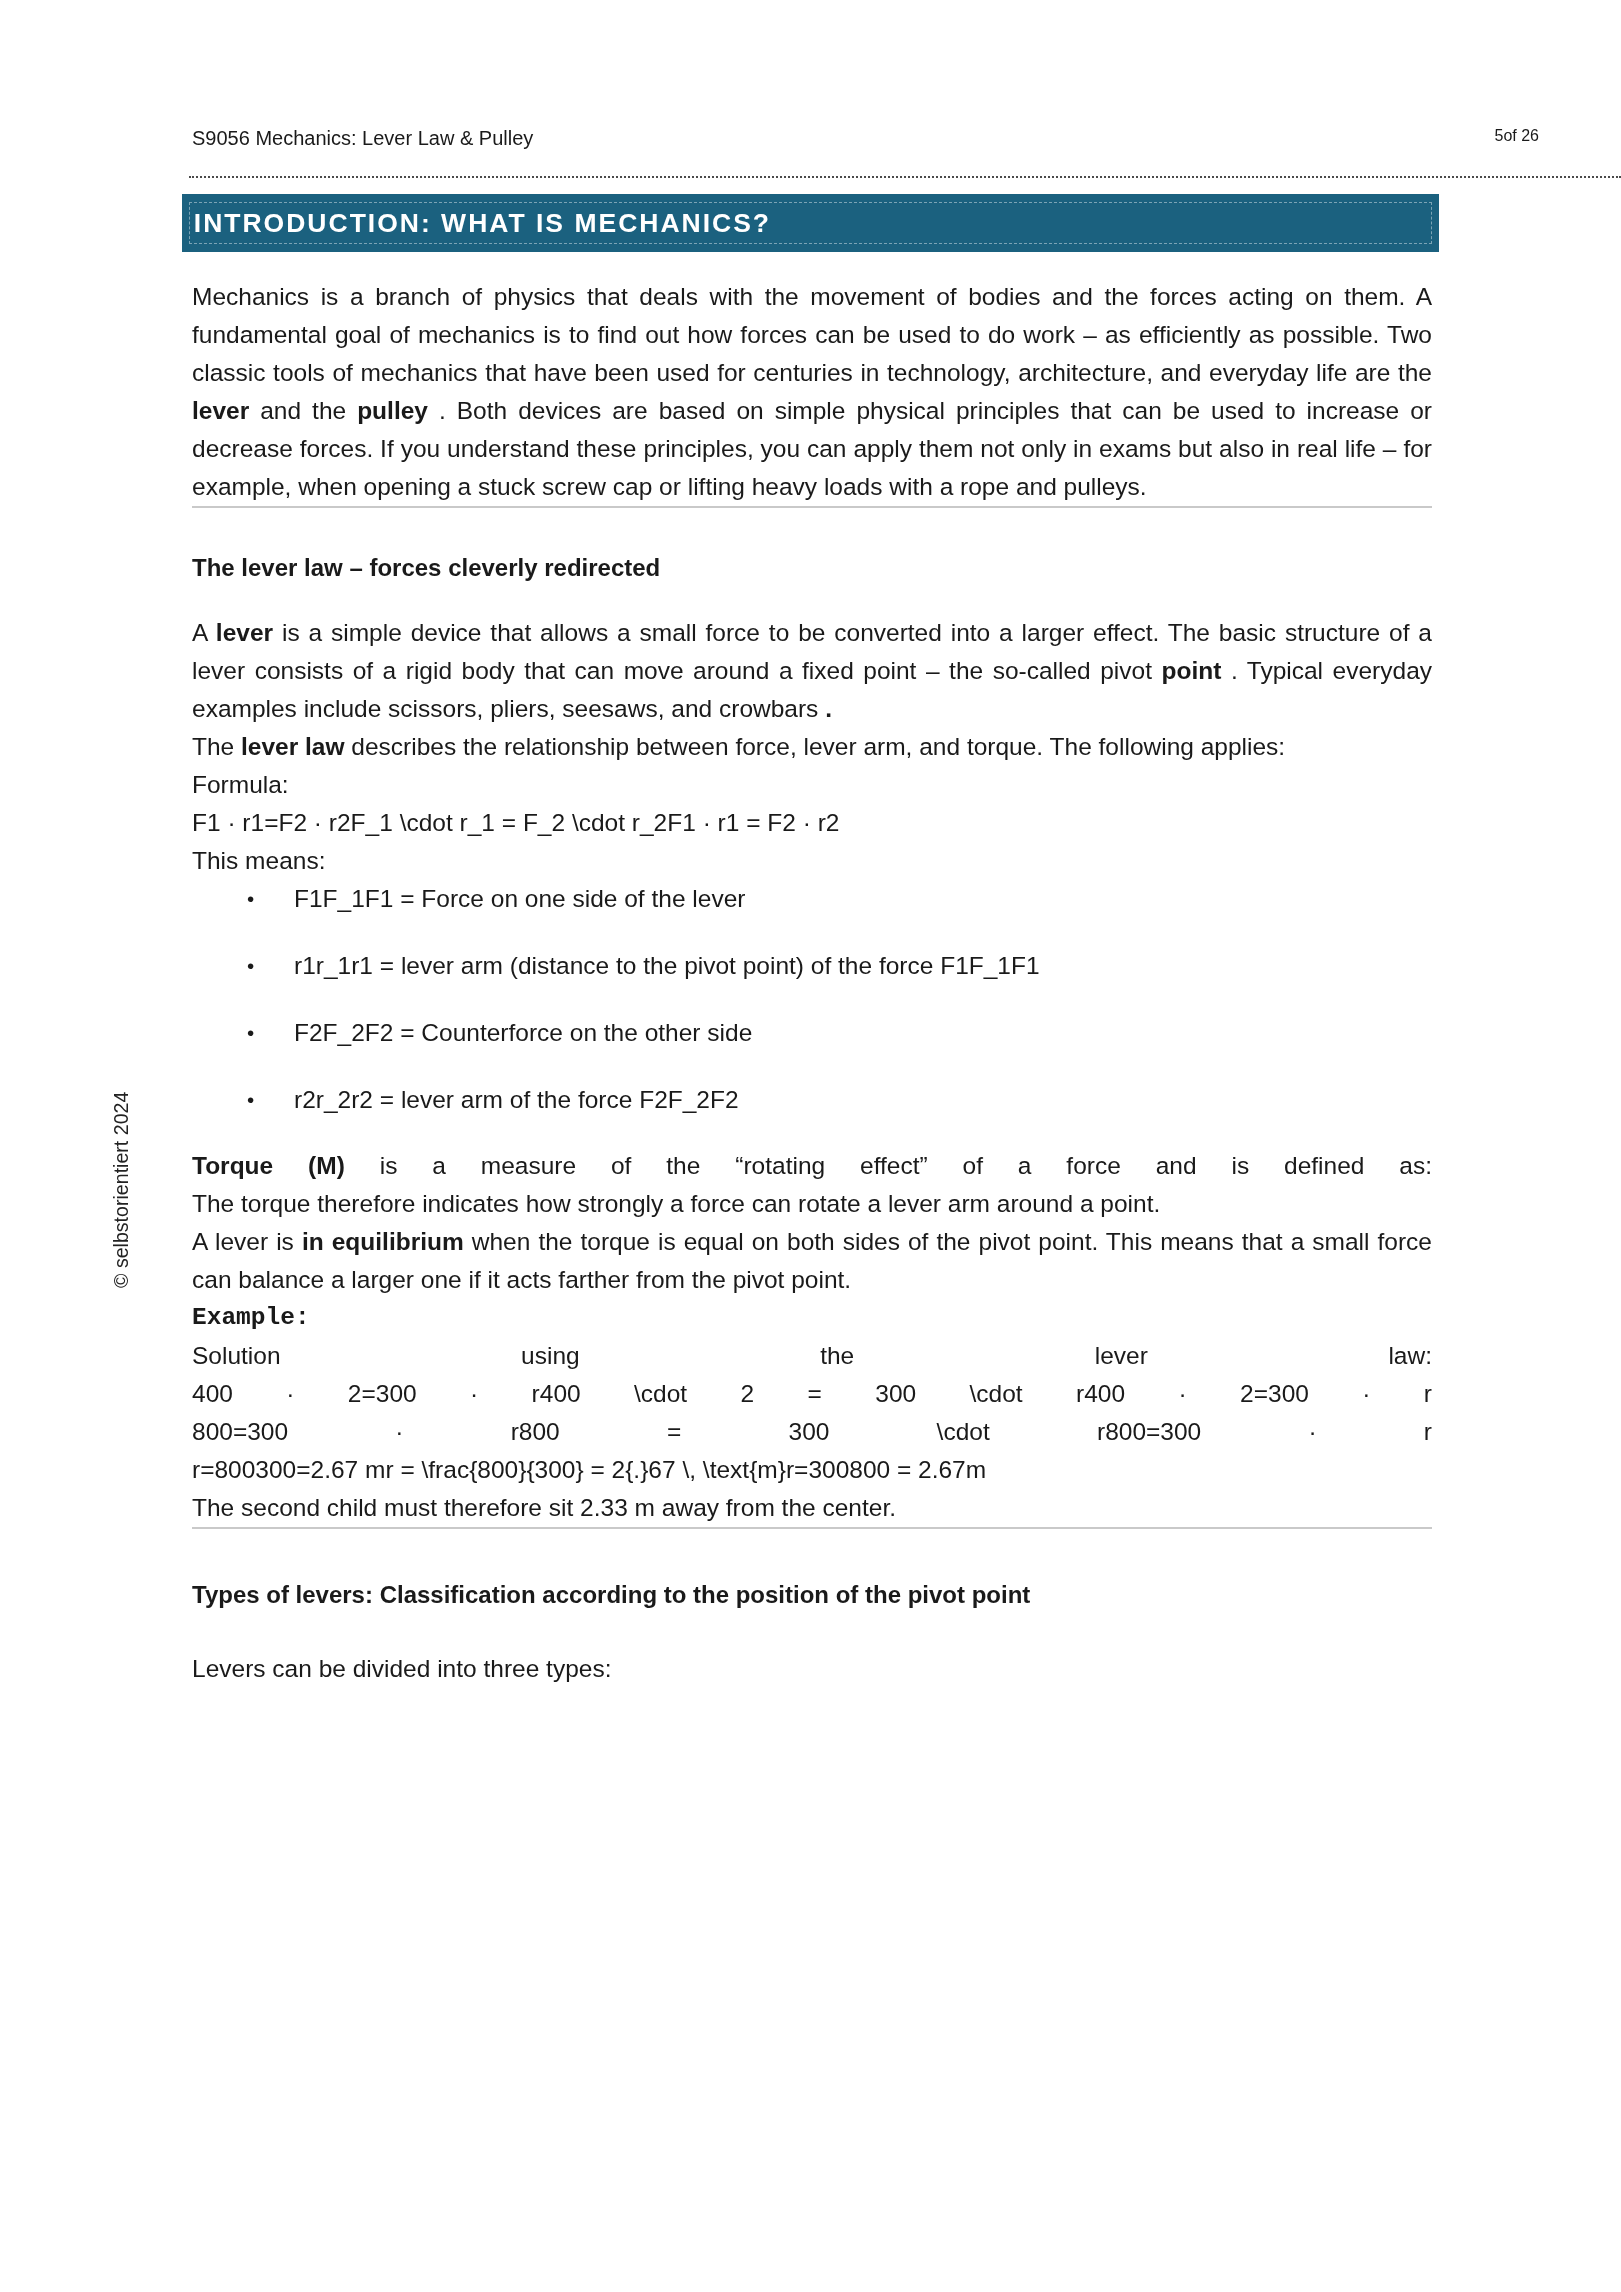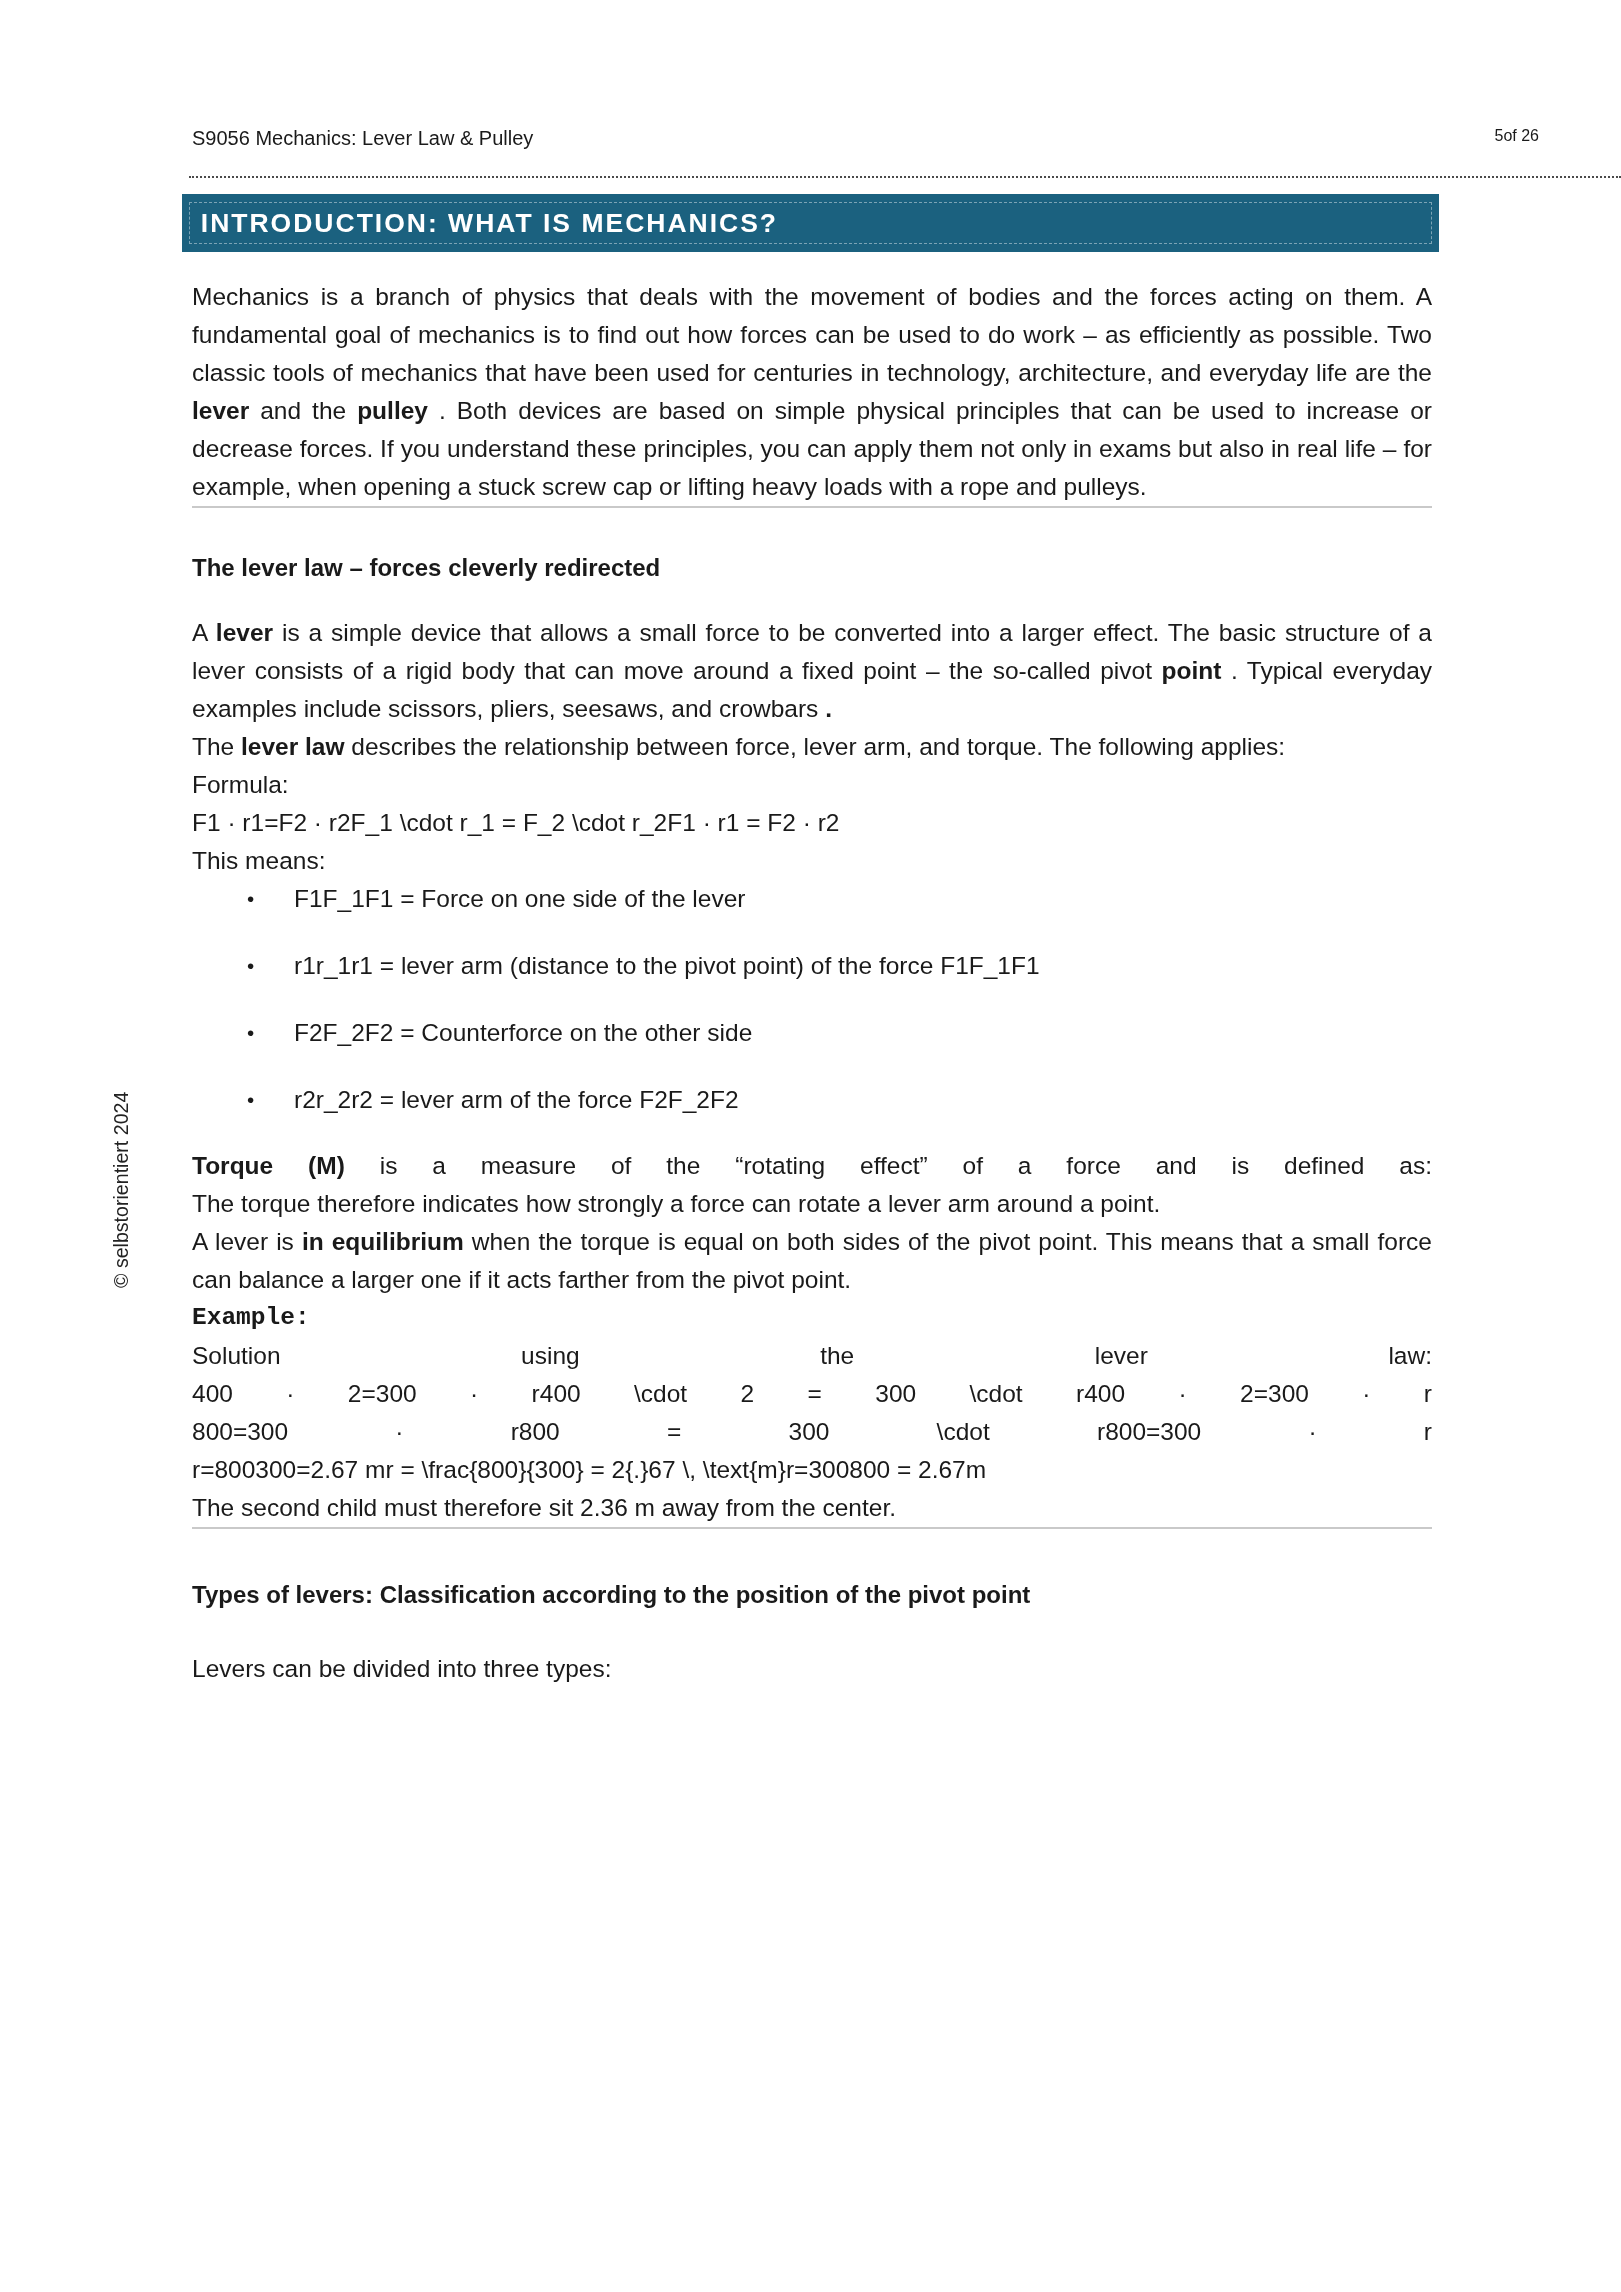--- a/index.html
+++ b/index.html
@@ -26,21 +26,21 @@
     border-top: 2px dotted #4a4a4a;
   }
   
   .banner {
     position: absolute; left: 182px; top: 194px; width: 1257px; height: 58px;
     background: #1B617F;
   }
   .banner-inner {
     position: absolute; top: 7.8px; bottom: 7.8px; left: 6.9px; right: 6.9px;
     border: 1px dashed rgba(255,255,255,0.42);
-    display: flex; align-items: center; padding-left: 7px;
+    display: flex; align-items: center;
   }
   .banner-title {
     color: #ffffff; font-weight: bold; font-size: 26.5px;
     letter-spacing: 2px; padding-left: 3.9px; white-space: nowrap;
   }
   
   .copyright {
     position: absolute; left: 110px; top: 1288px; width: 220px;
     transform: rotate(-90deg); transform-origin: 0 0;
     font-size: 19.6px; color: #222222; white-space: nowrap;
@@ -149,21 +149,21 @@
       <div class="example-label">Example:</div>
     </div>
 
     <div class="block solution-block">
       <div class="jline">Solution using the lever law:</div>
       <div class="jline">400 · 2=300 · r400 \cdot 2 = 300 \cdot r400 · 2=300 · r</div>
       <div class="jline">800=300 · r800 = 300 \cdot r800=300 · r</div>
       <div>r=800300=2.67 mr = \frac{800}{300} = 2{.}67 \, \text{m}r=300800 = 2.67m</div>
     </div>
 
-    <p class="para-concl">The second child must therefore sit 2.36 m away from the center.</p>
+    <p class="para-concl">The second child must therefore sit 2.33 m away from the center.</p>
 
     <hr class="rule rule-2">
 
     <h3 class="doc-heading doc-heading-2">Types of levers: Classification according to the position of the pivot point</h3>
 
     <p class="para-final">Levers can be divided into three types:</p>
 
   </div>
 </div>
 

